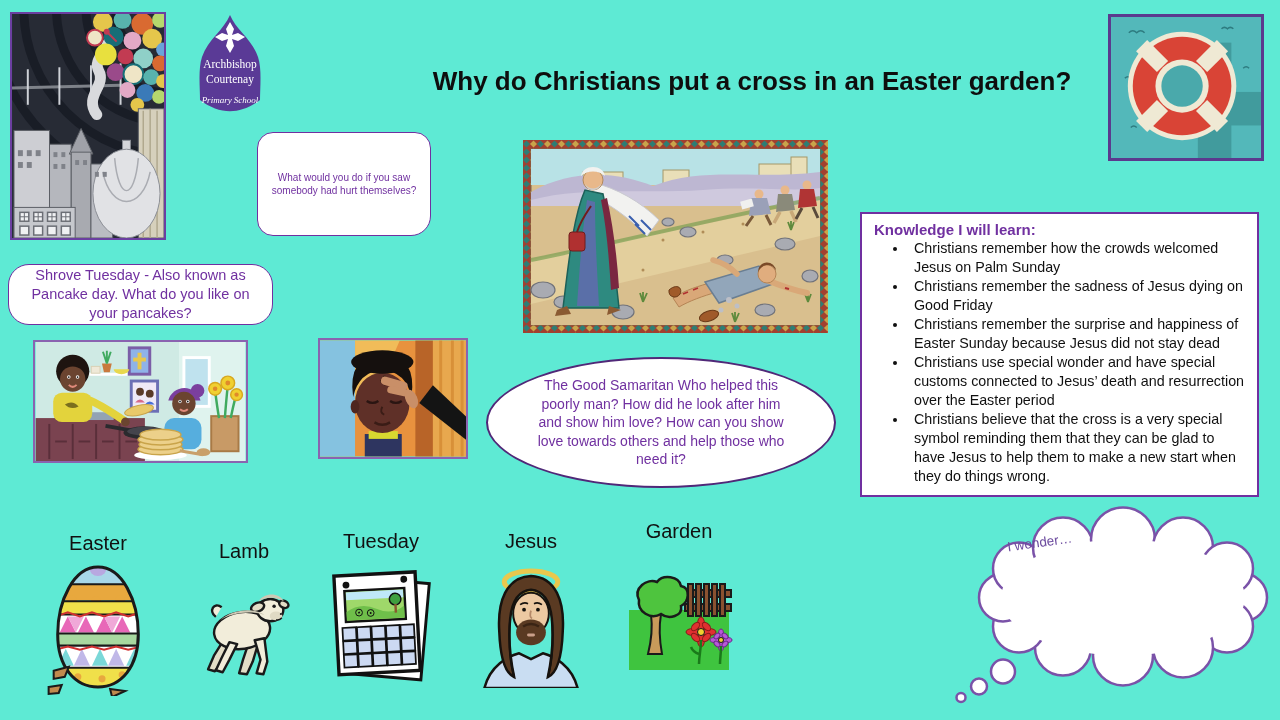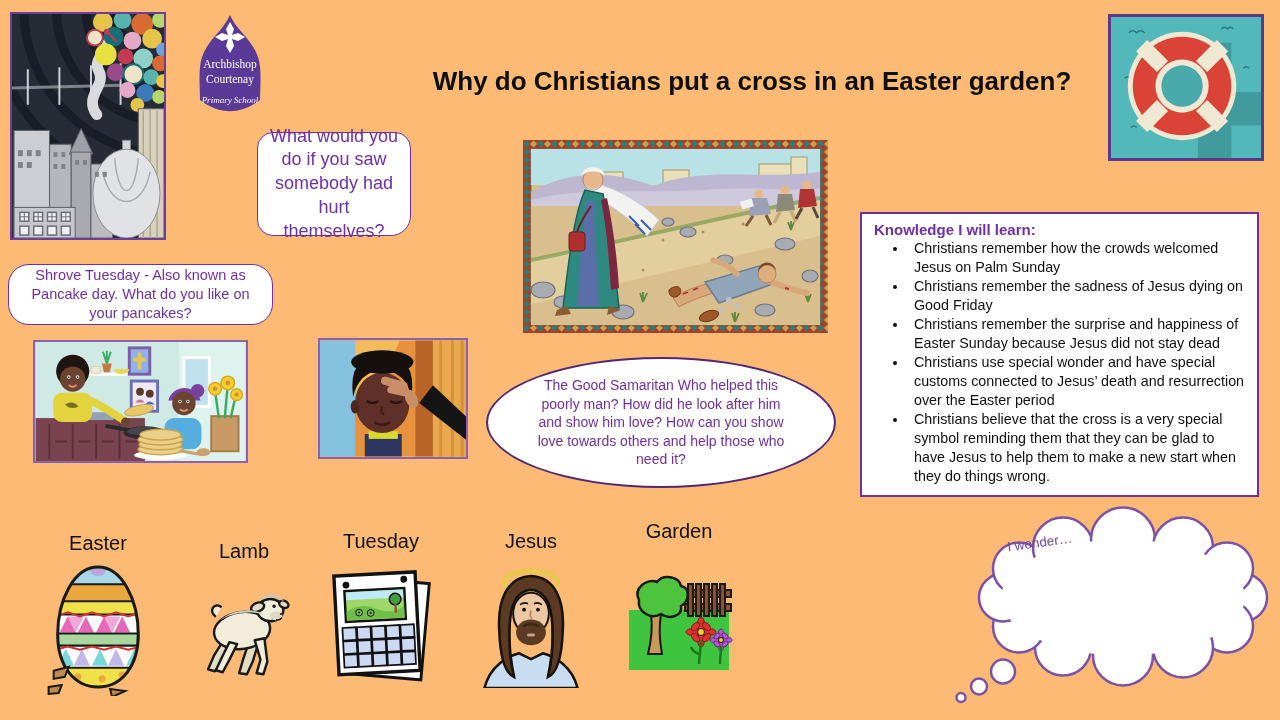--- a/index.html
+++ b/index.html
@@ -1,28 +1,28 @@
 <!DOCTYPE html>
 <html><head>
 <meta charset="utf-8">
 <style>
   html,body{margin:0;padding:0;background:#fff;}
-  #slide{position:relative;width:1280px;height:720px;background:#fdba74;overflow:hidden;
+  #slide{position:relative;width:1280px;height:720px;background:#5eead4;overflow:hidden;
          font-family:"Liberation Sans",sans-serif;color:#1a1a1a;}
   .abs{position:absolute;}
   .imgbox{position:absolute;overflow:hidden;box-sizing:border-box;}
   .imgbox svg{display:block;width:100%;height:100%;}
   
   .subtitle{left:400px;top:38px;width:704px;text-align:center;font-size:21px;color:#161616;}
   .maintitle{left:360px;top:66px;width:784px;text-align:center;font-size:26px;font-weight:bold;color:#0e0e0e;}
   
   .pbubble{position:absolute;box-sizing:border-box;border:1.6px solid #7030A0;border-radius:21px;
            color:#7030A0;display:flex;align-items:center;justify-content:center;text-align:center;
            padding:6px 10px;line-height:1.32;background:#fff;}
-  .bub-hurt{left:257px;top:132px;width:154px;height:104px;font-size:18px;border-radius:16px 16px 20px 16px;}
+  .bub-hurt{left:257px;top:132px;width:174px;height:104px;font-size:10px;border-radius:16px 16px 20px 16px;}
   .bub-shrove{left:8px;top:264px;width:265px;height:61px;font-size:14.5px;}
   .bub-ash{left:296px;top:266px;width:192px;height:61px;font-size:14px;}
   .oval{left:486px;top:357px;width:350px;height:131px;border:2px solid #502878;border-radius:50%;
         font-size:14px;padding:16px 46px;}
   
   .knowledge{left:860px;top:212px;width:399px;height:285px;border:2.5px solid #7030A0;
              box-sizing:border-box;padding:7px 12px 6px 12px;background:#fff;position:absolute;}
   .knowledge h3{margin:0 0 1px 0;font-size:15px;color:#7030A0;font-weight:bold;}
   .knowledge ul{margin:0;padding-left:34px;font-size:14.3px;line-height:19px;color:#101010;}
   .knowledge li{margin:0;padding-left:6px;}

